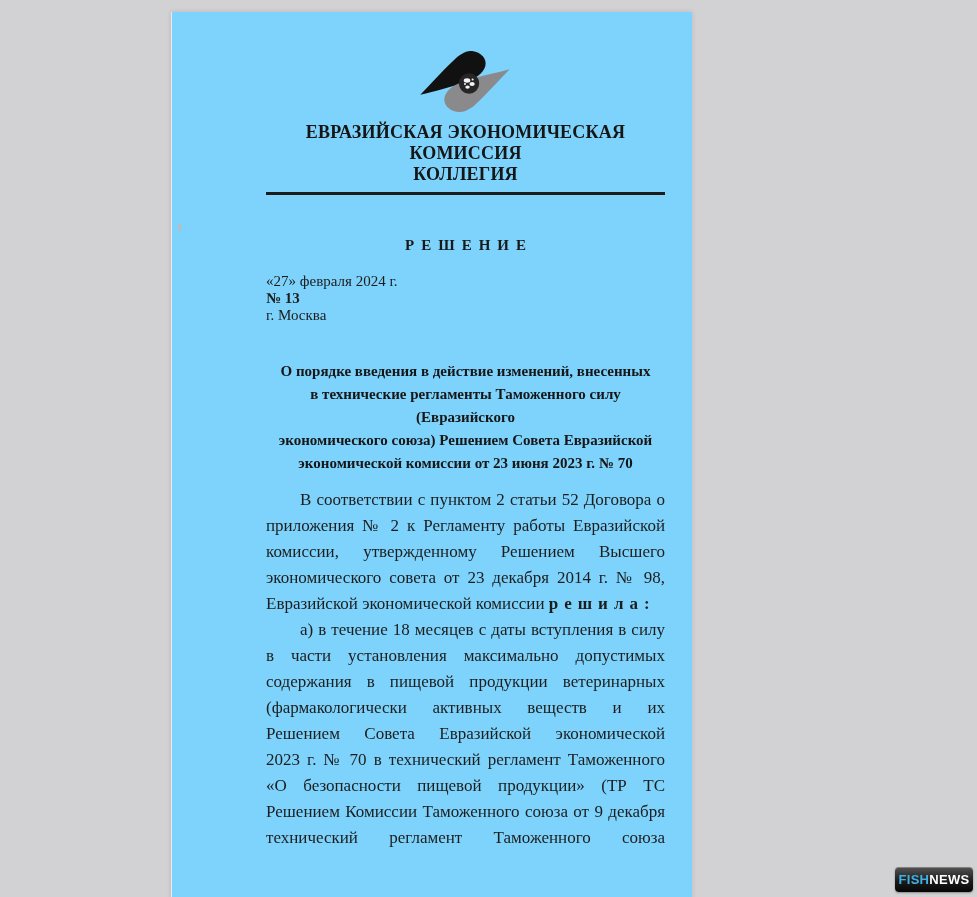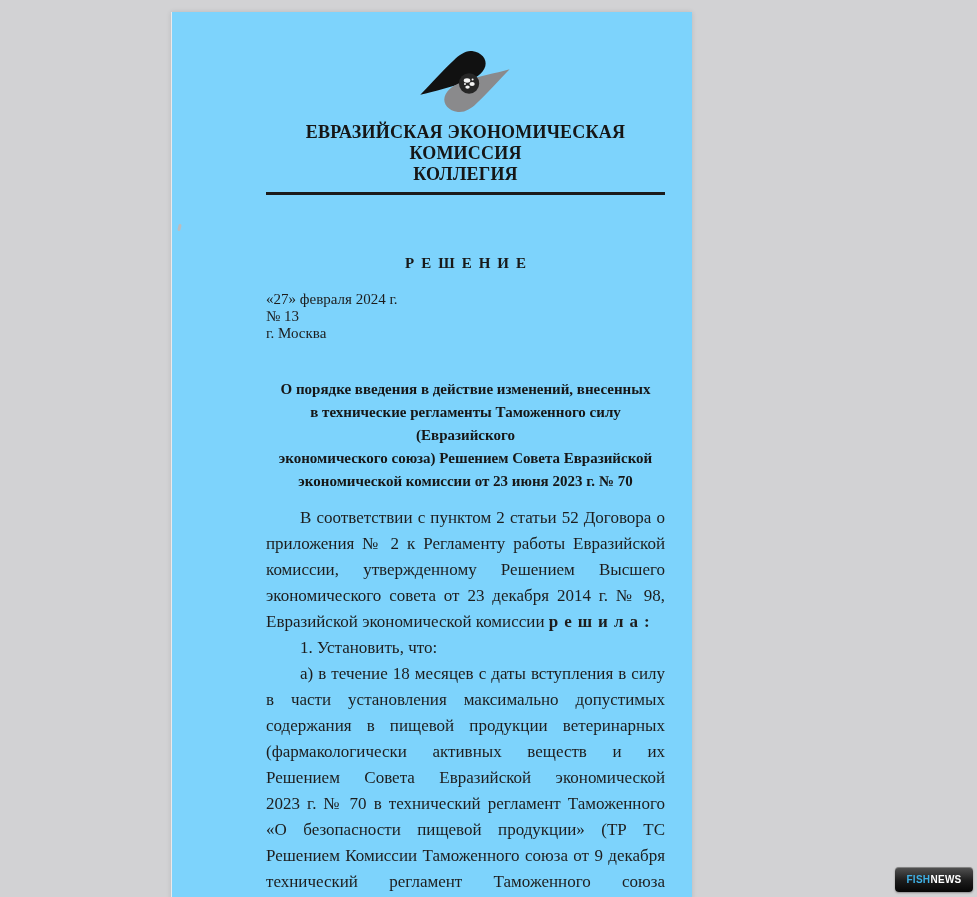--- a/index.html
+++ b/index.html
@@ -32,39 +32,39 @@
     font-size: 18px;
     line-height: 21px;
     letter-spacing: 0.2px;
     color: #161616;
   }
   .org-first { margin-top: 8px; }
 
   .rule { height: 3px; background: #1b1b1b; margin-top: 7px; }
 
   .doctype {
-    margin-top: 60px;
+    margin-top: 42px;
     text-align: center;
     font-weight: bold;
     font-size: 15px;
     letter-spacing: 7px;
     padding-left: 7px;
     color: #191919;
   }
 
   .meta {
     display: flex;
     align-items: baseline;
     margin-top: 19px;
     font-size: 15px;
     color: #1d1d1d;
     flex-direction: column;
   }
   .m-date { flex: 1; text-align: left; }
-  .m-num  { font-weight: normal; text-align: right; }
+  .m-num  { font-weight: bold; text-align: right; }
   .m-city { flex: 1; text-align: right; }
 
   .subject {
     margin-top: 36px;
     text-align: center;
     font-weight: bold;
     font-size: 15px;
     line-height: 23px;
     color: #161616;
   }
@@ -95,21 +95,21 @@
     left: 895px; top: 867px;
     width: 78px; height: 25px;
     border-radius: 4px;
     background: linear-gradient(180deg, #545454 0%, #1c1c1c 55%, #050505 100%);
     box-shadow: inset 0 1px 0 rgba(255,255,255,0.28), 0 1px 2px rgba(0,0,0,0.35);
     display: flex;
     align-items: center;
     justify-content: center;
     font-family: "Liberation Sans", sans-serif;
     font-weight: bold;
-    font-size: 10px;
+    font-size: 13px;
     letter-spacing: 0.3px;
   }
   .badge .fish { color: #3eb1e6; }
   .badge .news { color: #ffffff; }
 </style>
 </head>
 <body>
 
 <div class="stage">
 
@@ -148,21 +148,20 @@
       </div>
 
       <div class="bodytext">
         <div class="ln ind jf">В соответствии с пунктом 2 статьи 52 Договора о Евразийском</div>
         <div class="ln jf">приложения № 2 к Регламенту работы Евразийской экономической</div>
         <div class="ln jf">комиссии, утвержденному Решением Высшего Евразийского</div>
         <div class="ln jf">экономического совета от 23 декабря 2014 г. № 98, Коллегия</div>
         <div class="ln">
           <span>Евразийской экономической комиссии </span><span class="bsp">решила:</span>
         </div>
-        <div class="ln ind">1. Установить, что:</div>
         <div class="ln ind jf">а) в течение 18 месяцев с даты вступления в силу изменений</div>
         <div class="ln jf">в части установления максимально допустимых уровней остаточного</div>
         <div class="ln jf">содержания в пищевой продукции ветеринарных лекарственных средств</div>
         <div class="ln jf">(фармакологически активных веществ и их метаболитов), внесенных</div>
         <div class="ln jf">Решением Совета Евразийской экономической комиссии от 23 июня</div>
         <div class="ln jf">2023 г. № 70 в технический регламент Таможенного союза</div>
         <div class="ln jf">«О безопасности пищевой продукции» (ТР ТС 021/2019), принятый</div>
         <div class="ln jf">Решением Комиссии Таможенного союза от 9 декабря 2011 г. № 880,</div>
         <div class="ln jf">технический регламент Таможенного союза «Технический регламент на</div>
       </div>

